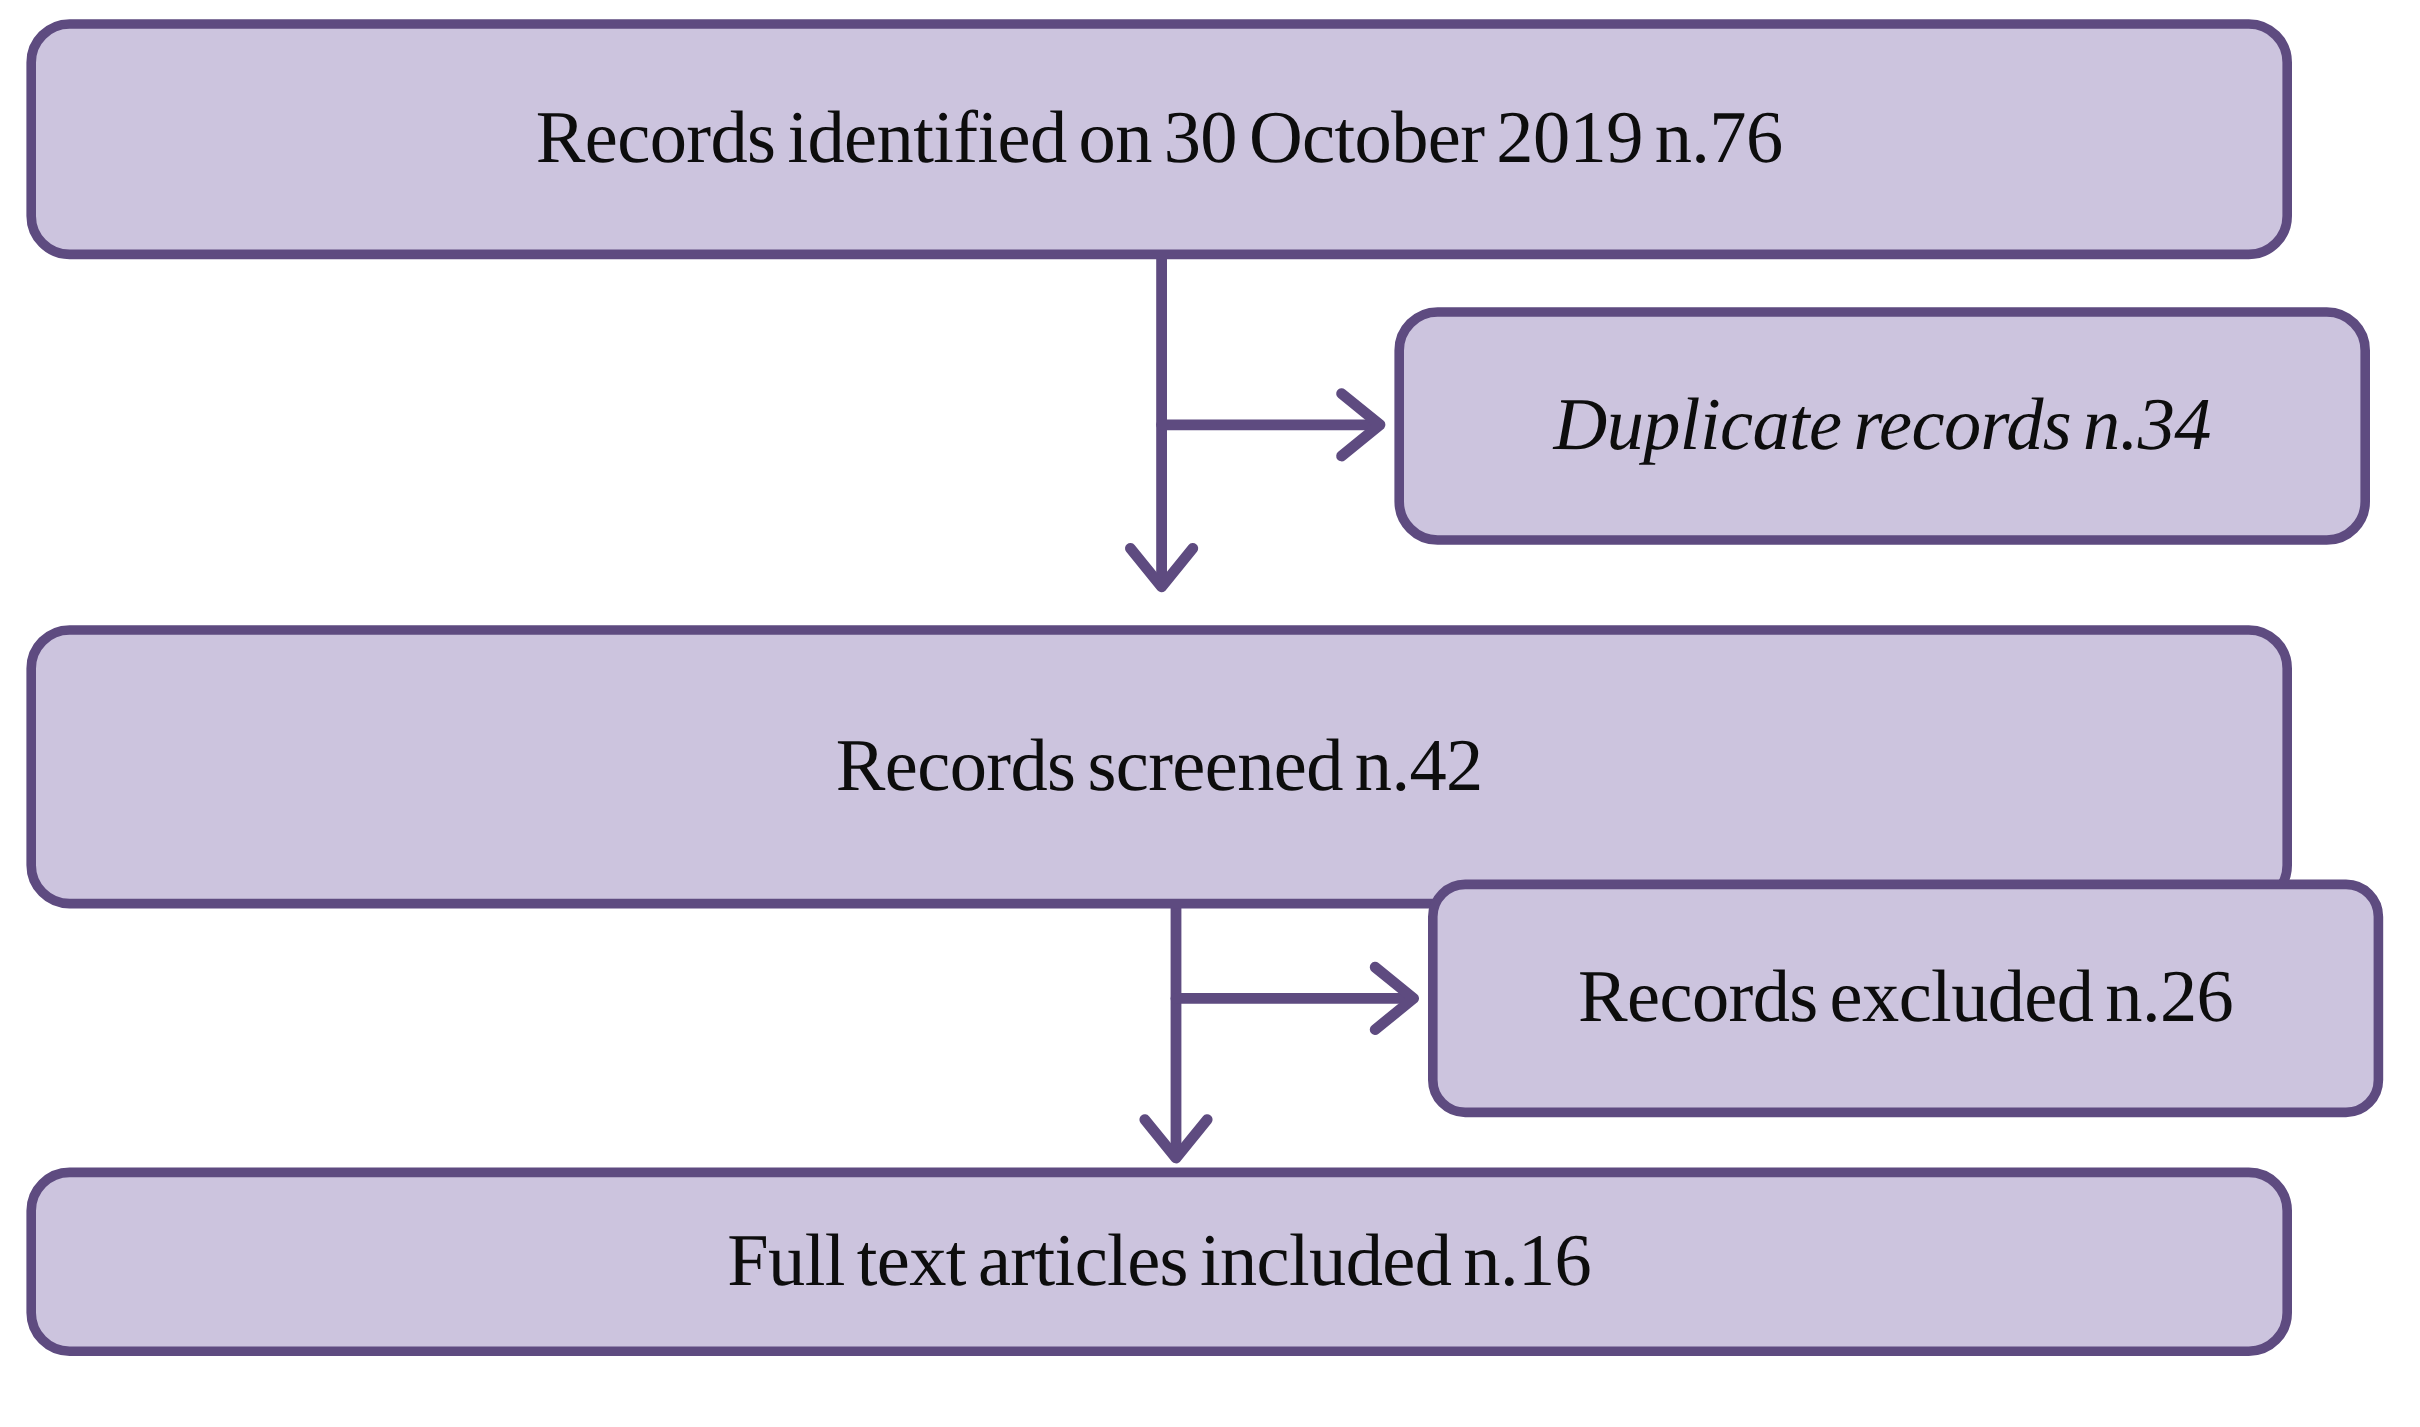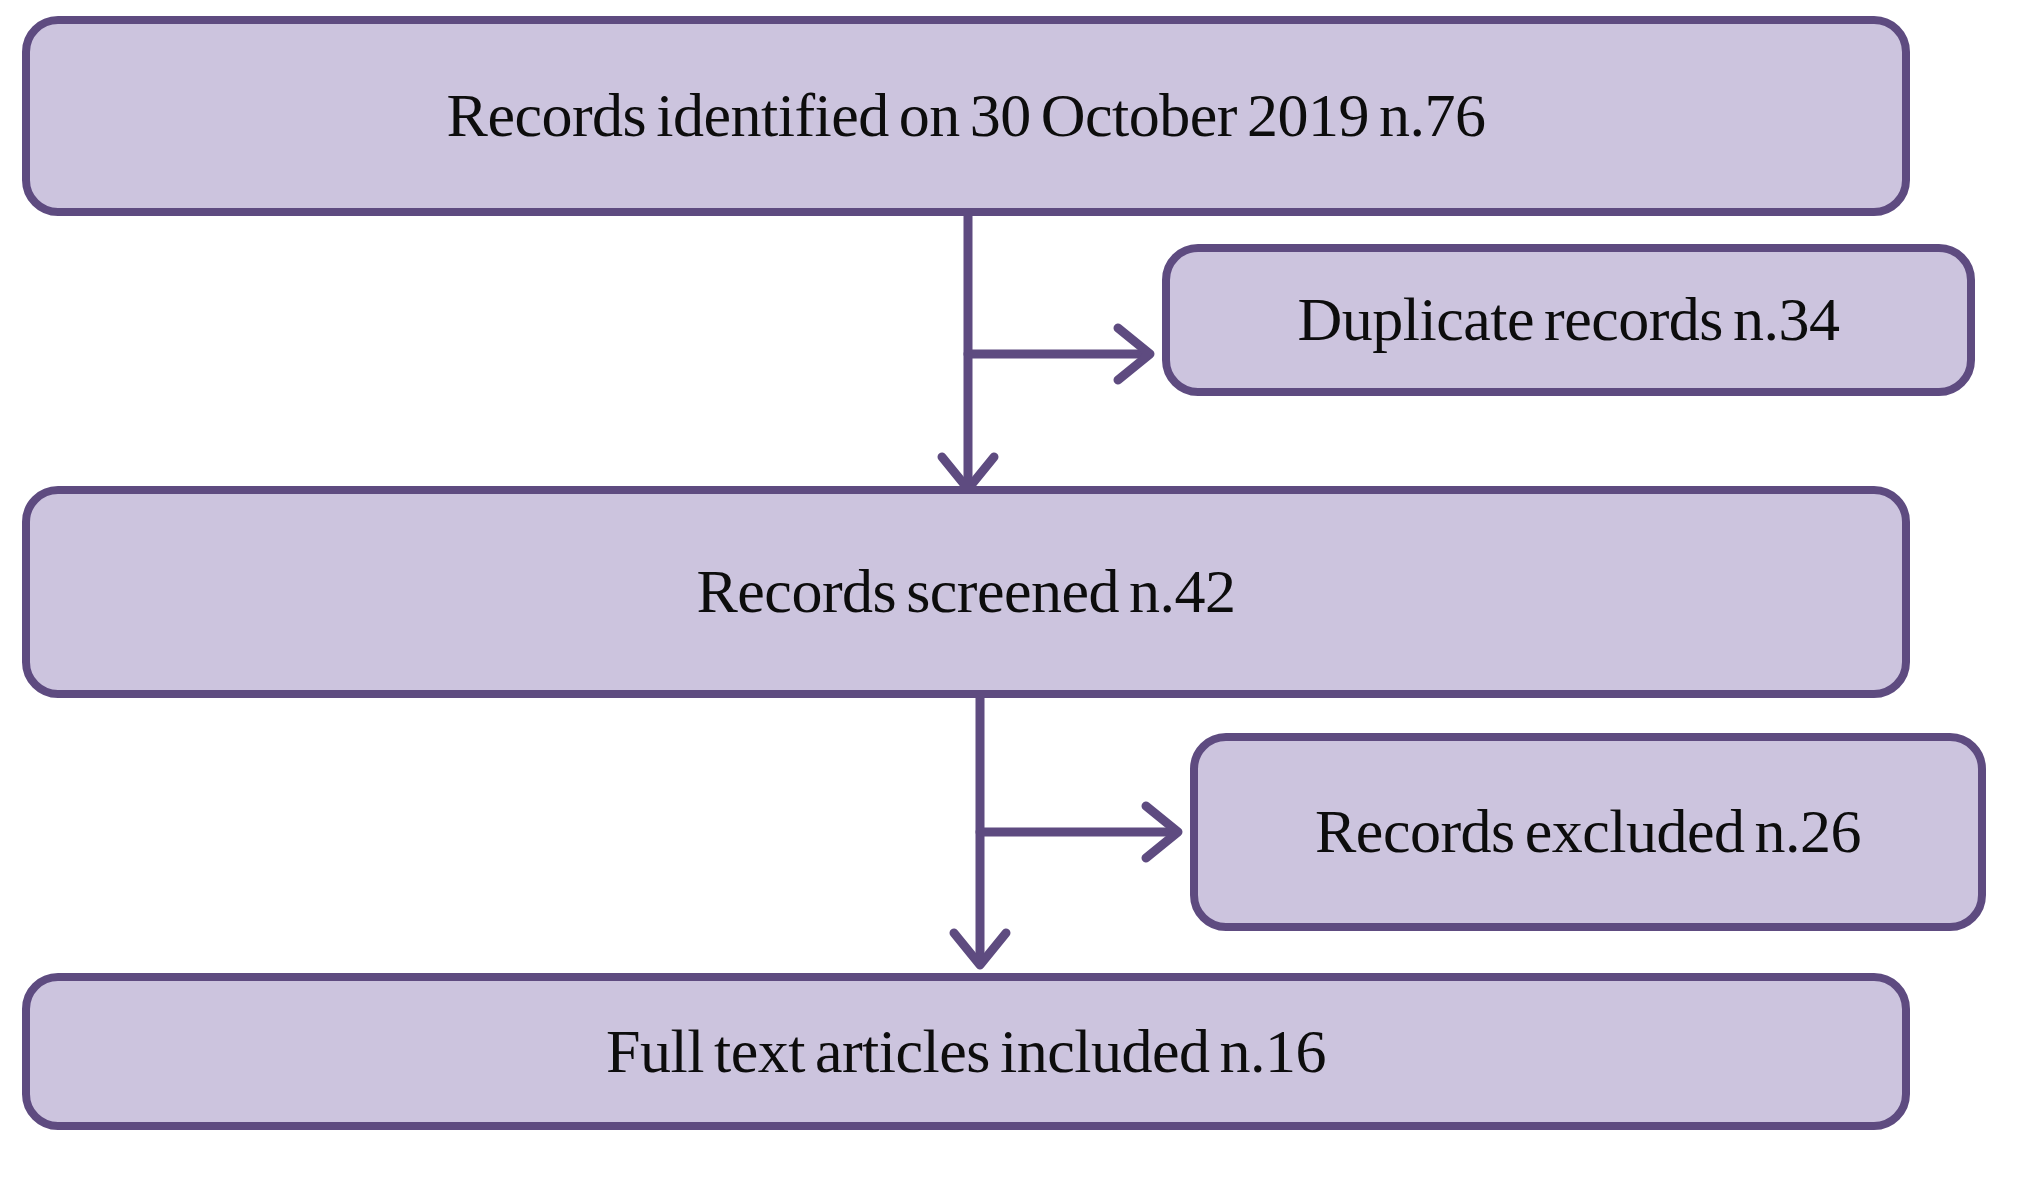--- a/index.html
+++ b/index.html
@@ -44,23 +44,23 @@
   }
   .node-label {
     color: var(--text);
     font-size: 62px;
     line-height: 1.15;
     letter-spacing: -0.5px;
     word-spacing: -5px;
     white-space: nowrap;
   }
   .node-identified { left: 22px;   top: 16px;  width: 1888px; height: 200px; }
-  .node-duplicates { left: 1162px; top: 244px; width: 813px;  height: 152px; }
-  .node-screened   { left: 22px;   top: 486px; width: 1888px; height: 212px; }
-  .node-excluded   { left: 1190px; top: 733px; width: 796px;  height: 198px; }
+  .node-duplicates { left: 1162px; top: 256px; width: 813px;  height: 198px; font-style: italic; }
+  .node-screened   { left: 22px;   top: 521px; width: 1888px; height: 236px; }
+  .node-excluded   { left: 1190px; top: 733px; width: 796px;  height: 198px; border-radius: 31px; }
   .node-included   { left: 22px;   top: 973px; width: 1888px; height: 157px; }
 </style>
 </head>
 <body>
 
 <div class="canvas">
 
   <svg class="connectors" viewBox="0 0 2017 1189" xmlns="http://www.w3.org/2000/svg" aria-hidden="true">
 
     <path d="M968 214 L968 484"></path>

